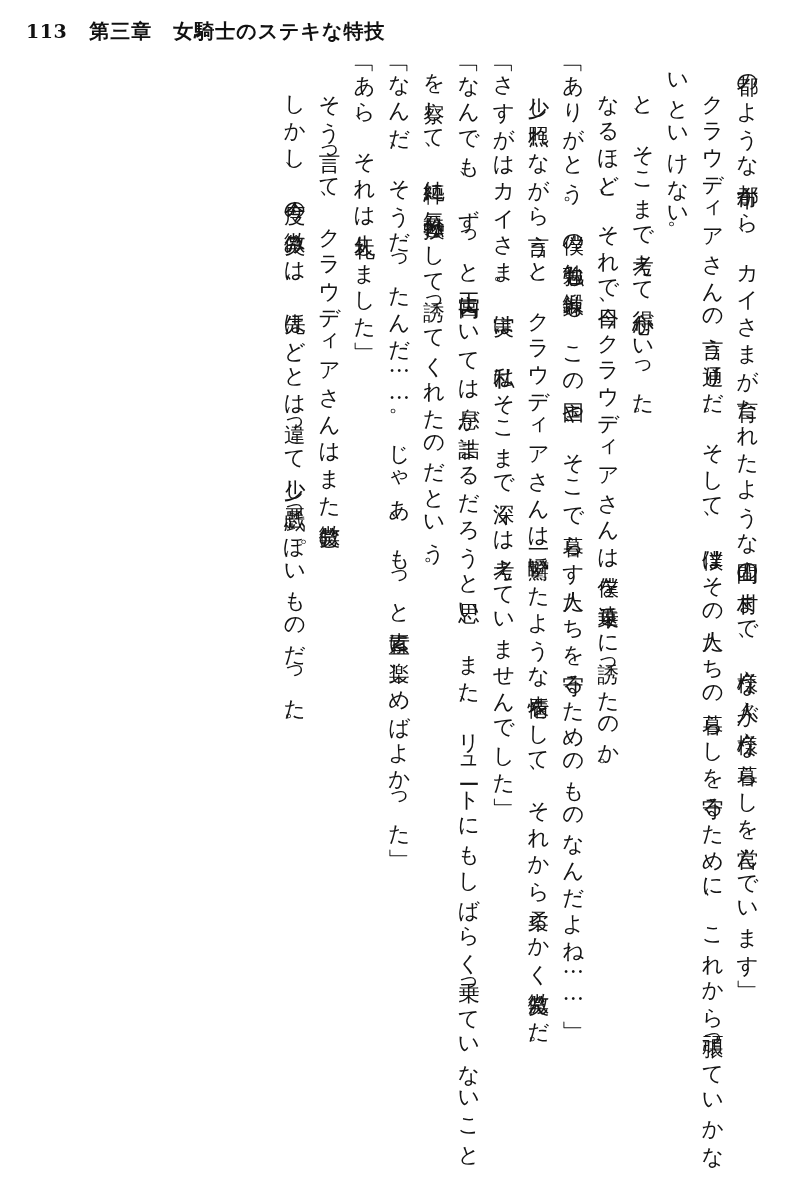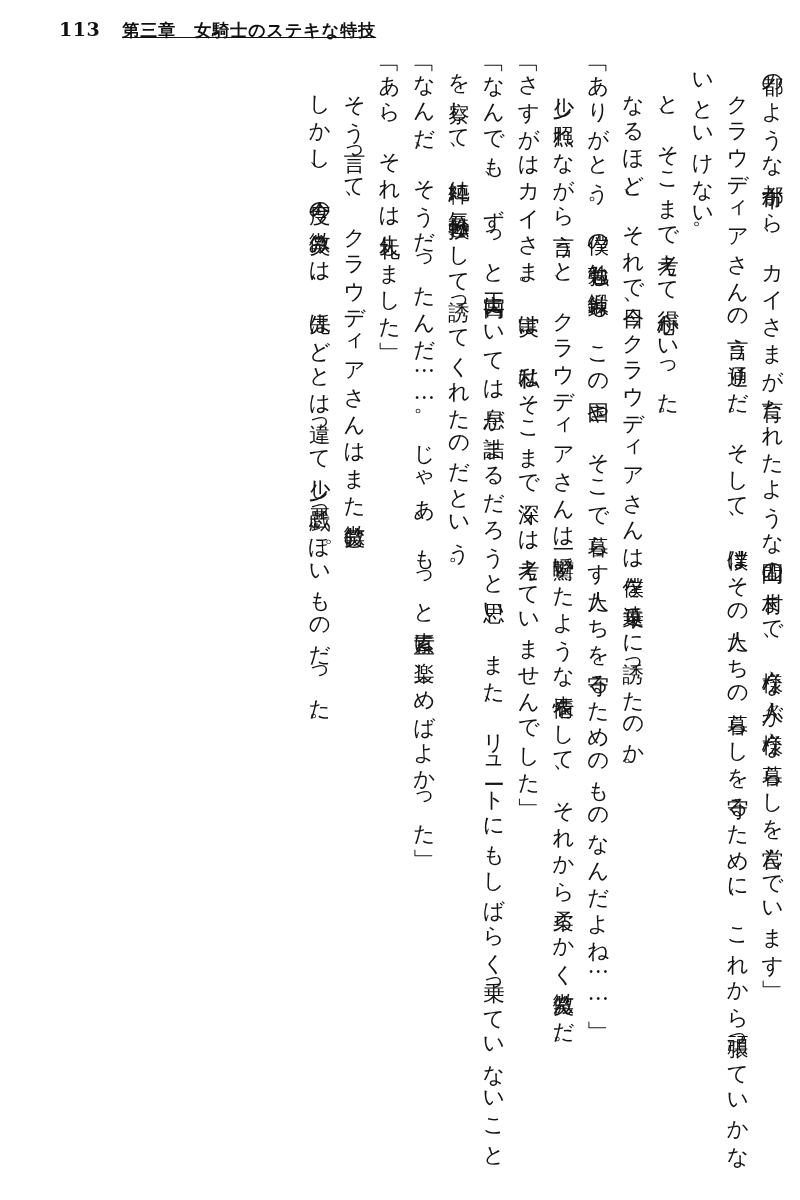--- a/index.html
+++ b/index.html
@@ -14,45 +14,44 @@
     color: #141414;
     overflow: hidden;
     position: relative;
   }
 
   .page {
     position: relative;
     width: 800px;
     height: 1200px;
     box-sizing: border-box;
-    padding: 18px 36px 28px 49px;
+    padding: 18px 36px 28px 16px;
     background: #ffffff;
     border-radius: 23px;
   }
 
   
   .header {
     display: flex;
     align-items: baseline;
     gap: 22px;
     padding-left: 10px;
     height: 34px;
   }
   .header .folio {
     font-size: 19px;
     font-weight: bold;
     letter-spacing: 0.5px;
     color: #111;
   }
   .header .chapter-title {
-    font-size: 17px;
+    font-size: 20px;
     font-weight: bold;
     letter-spacing: 1px;
     color: #111;
-    text-decoration: underline;
   }
 
   
   .body-area {
     position: relative;
     height: 1110px;
     margin-top: 6px;
   }
 
   .vtext {

